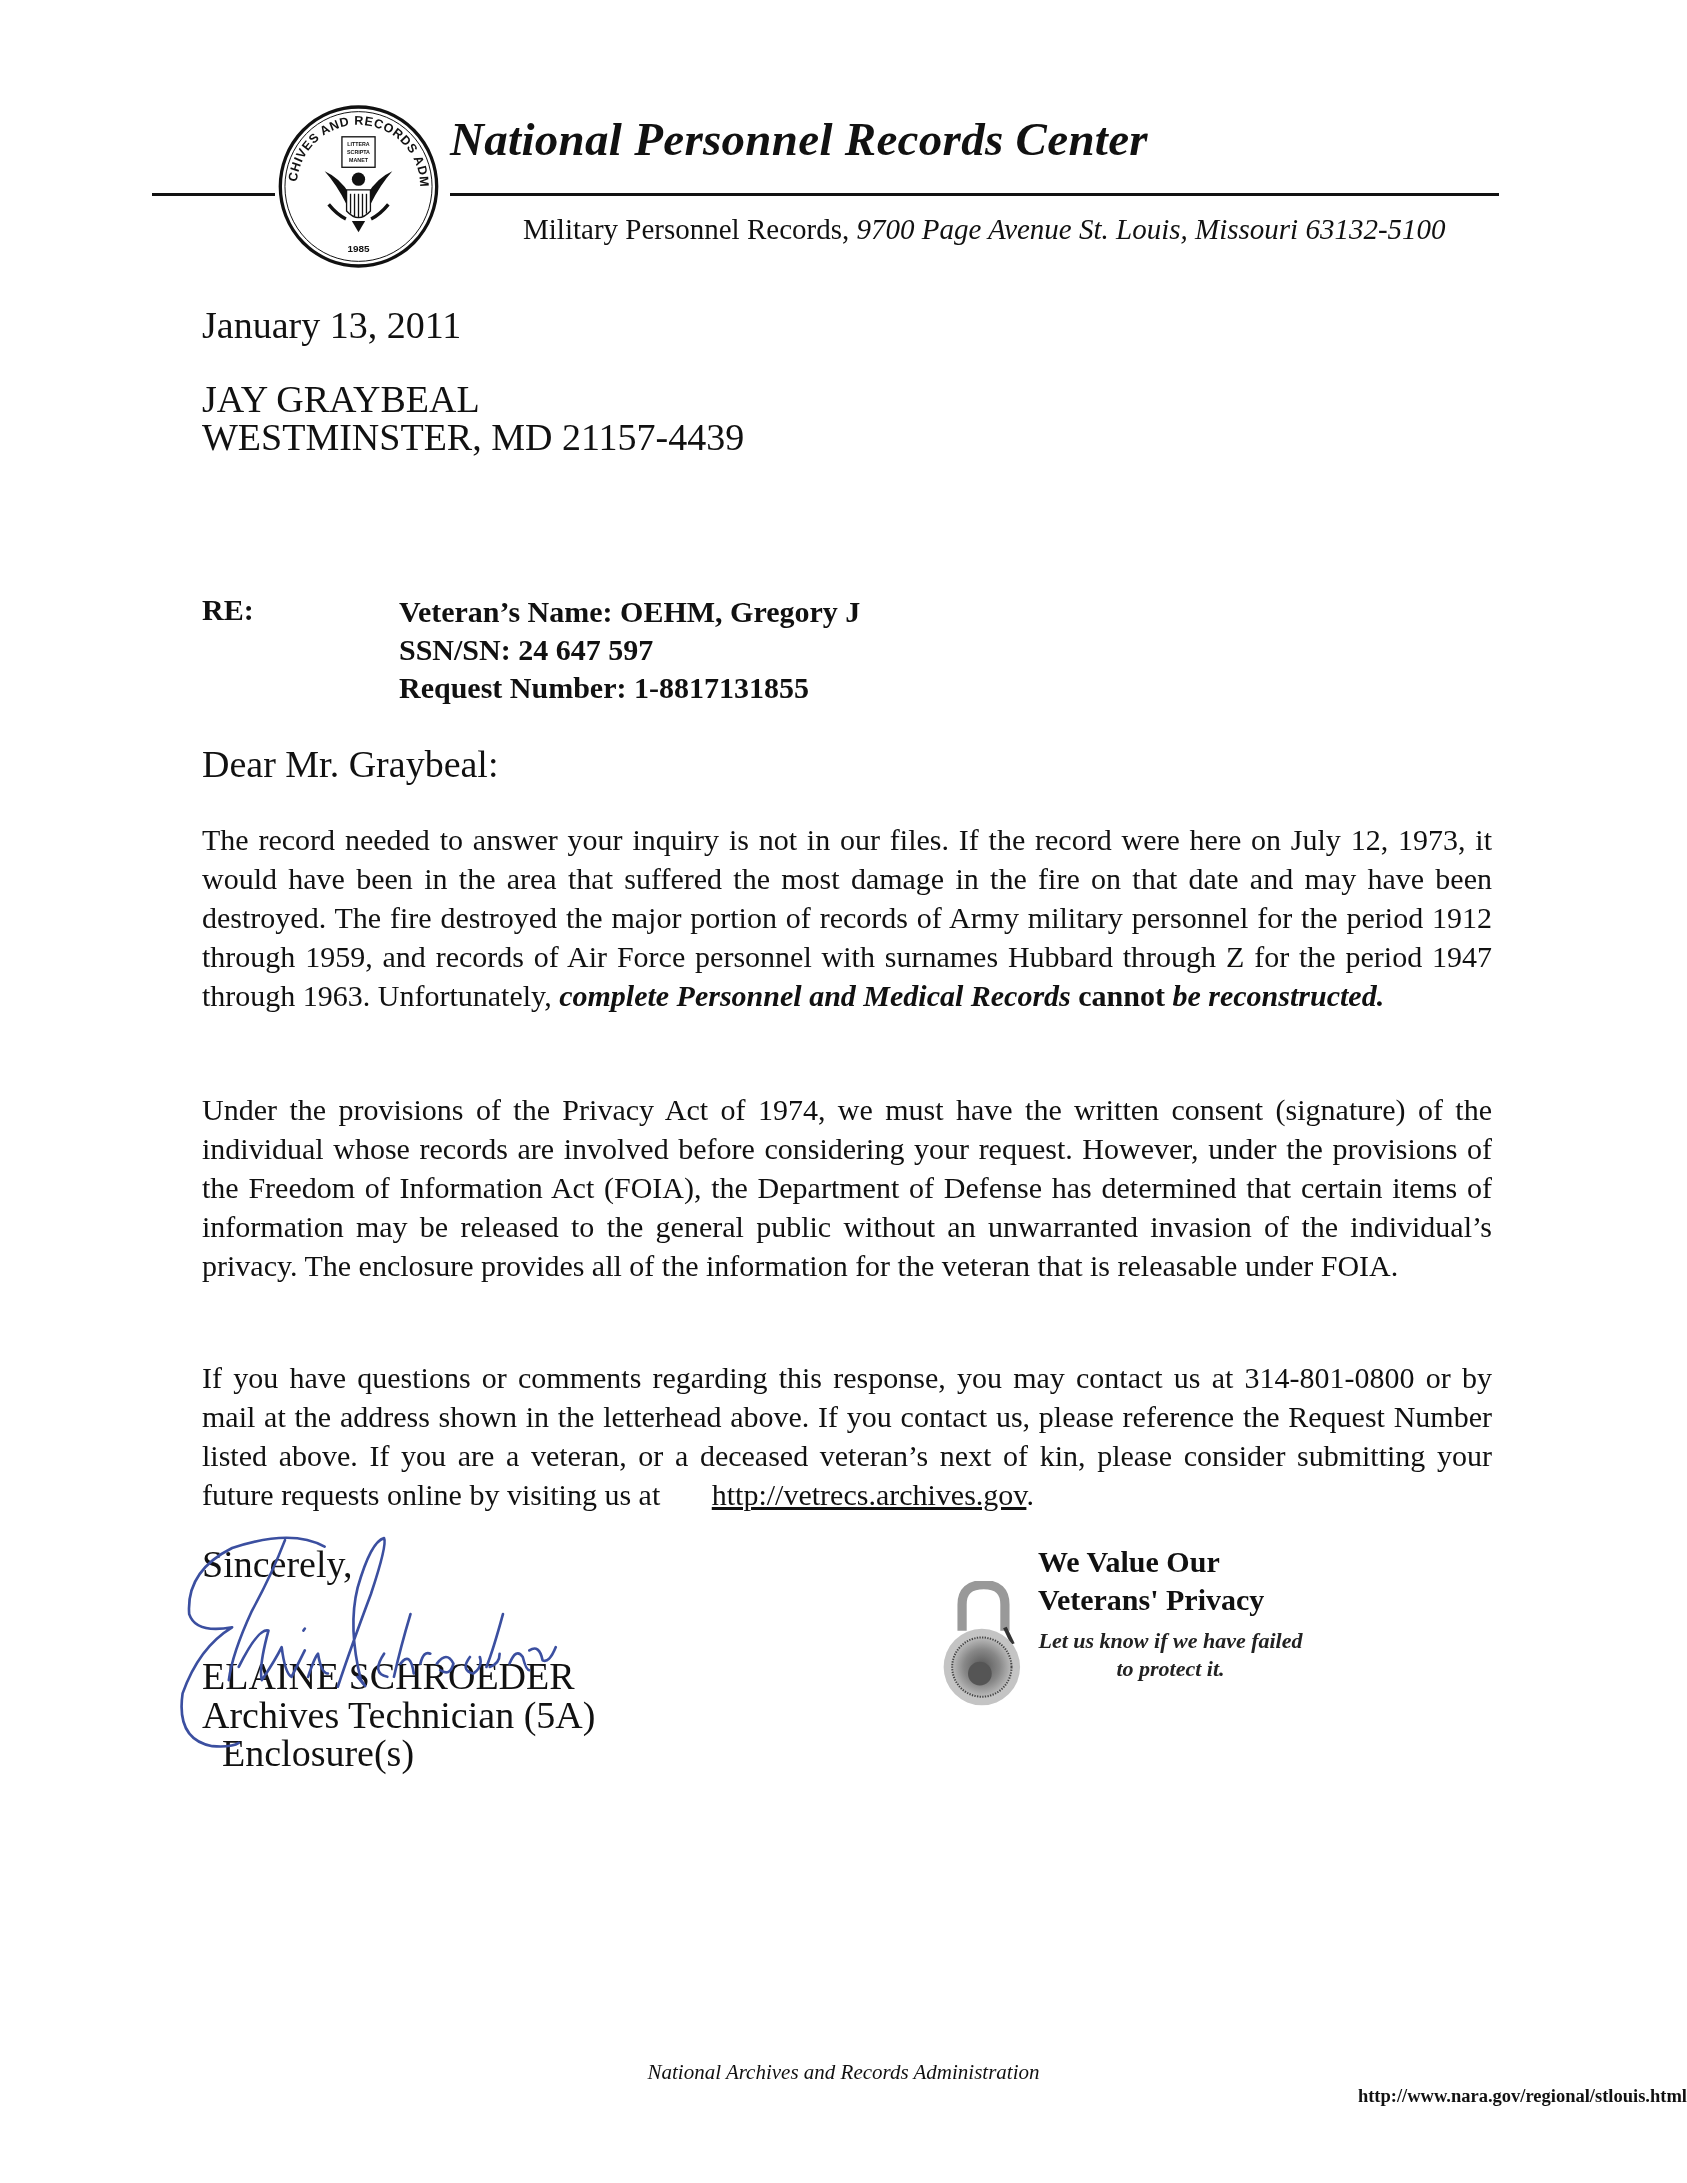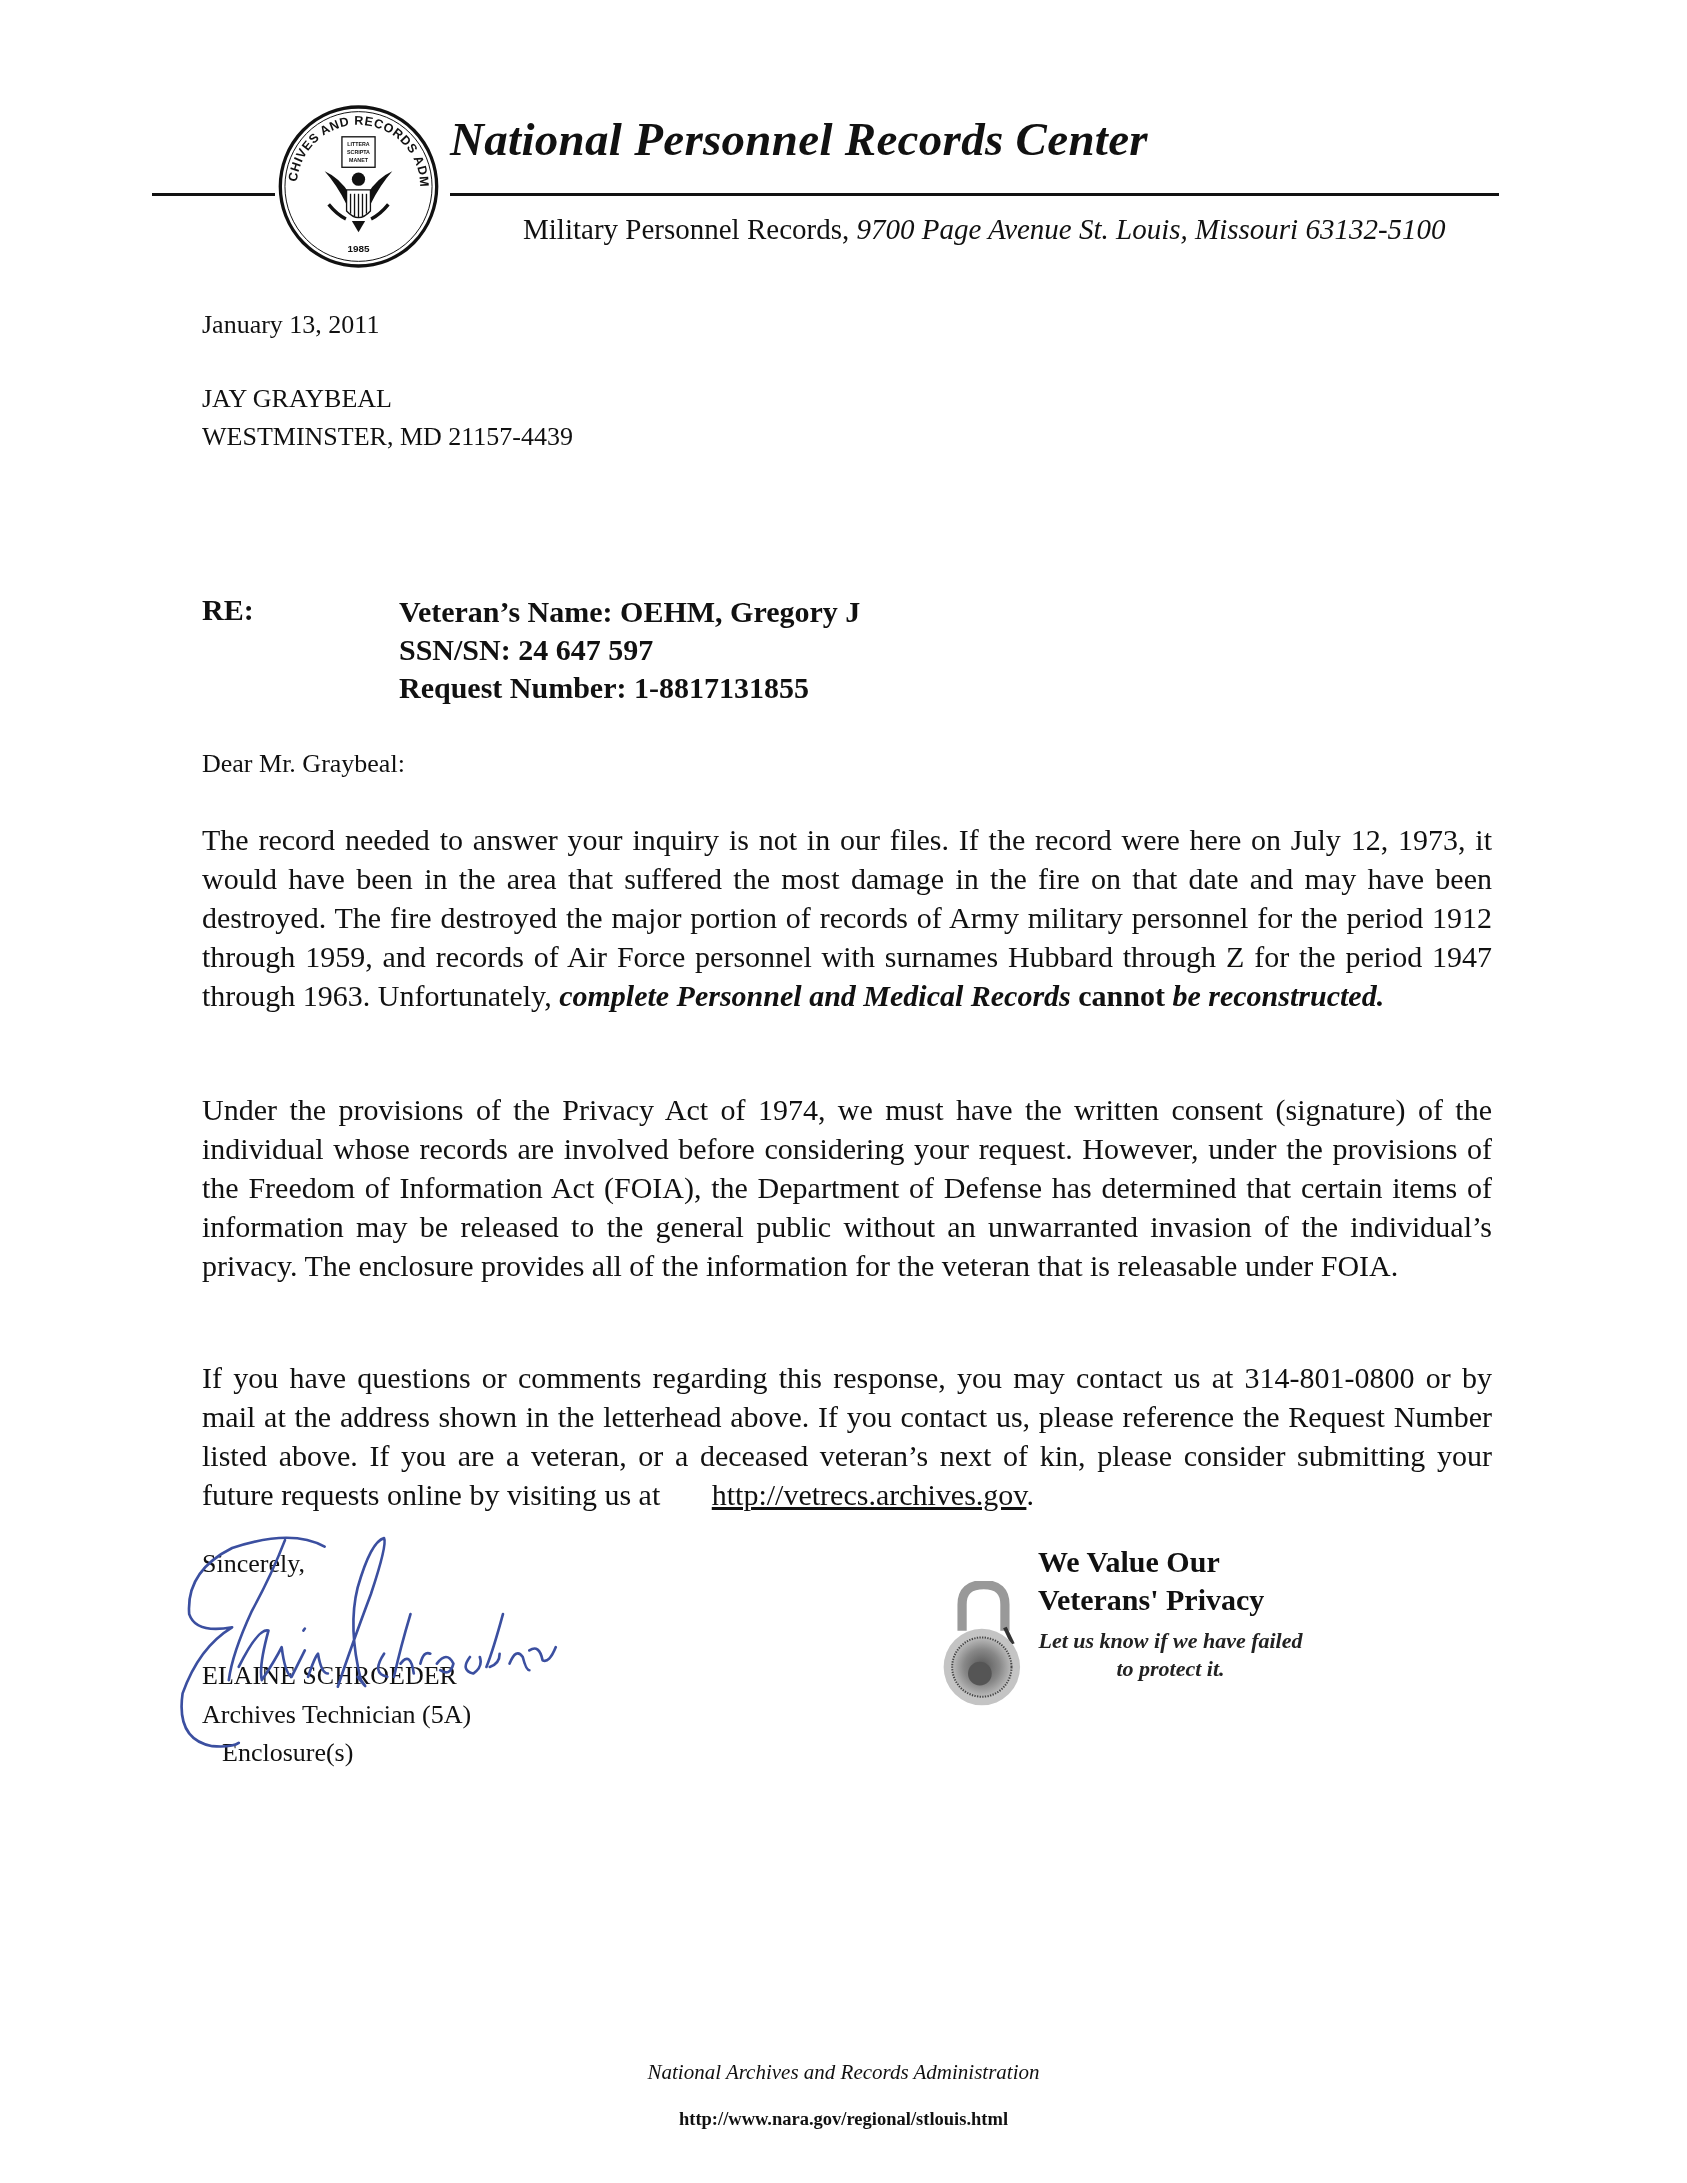--- a/index.html
+++ b/index.html
@@ -8,21 +8,21 @@
   .abs { position: absolute; }
 
   
   .rule { position: absolute; height: 3.3px; background: #111; }
   .seal { position: absolute; left: 277px; top: 105px; width: 163px; height: 163px; }
   .title { position: absolute; left: 450px; top: 116px; font-size: 47px; font-weight: bold;
            font-style: italic; letter-spacing: 0.3px; white-space: nowrap; line-height: 1; }
   .addr { position: absolute; left: 523px; top: 212px; font-size: 29px; white-space: nowrap; line-height: 1.2; }
   .addr i { font-style: italic; }
 
-  .text { font-size: 26px; line-height: 38px; font-family: Liberation Serif, serif; }
+  .text { font-size: 38px; line-height: 38px; font-family: Liberation Serif, serif; }
   .date { left: 202px; top: 306px; }
   .recipient { left: 202px; top: 380px; }
   .recipient div { line-height: 38px; }
 
   .re-label { left: 202px; top: 593px; font-weight: bold; font-size: 30px; }
   .re-block { left: 399px; top: 593px; font-weight: bold; font-size: 30px; line-height: 38px; }
 
   .salutation { left: 202px; top: 745px; }
 
   .para { position: absolute; left: 202px; width: 1290px; font-size: 30px; line-height: 39px;
@@ -42,22 +42,22 @@
   .lock { position: absolute; left: 0; top: 53px; width: 89px; height: 126px; }
   .pv-line1, .pv-line2 { position: absolute; left: 99px; width: 265px; text-align: left;
            font-weight: bold; font-size: 30px; line-height: 1; white-space: nowrap; }
   .pv-line1 { top: 18.5px; }
   .pv-line2 { top: 57px; }
   .pv-sub { position: absolute; left: 99px; width: 265px; top: 99px; text-align: center;
             font-style: italic; font-weight: bold; font-size: 22px; line-height: 28px; color: #222; }
 
   .footer1 { position: absolute; left: 0; width: 1687px; top: 2060px; text-align: center;
              font-style: italic; font-size: 21px; }
-  .footer2 { position: absolute; left: 0; width: 1687px; top: 2086px; text-align: center;
-             font-weight: bold; font-size: 18.5px; margin-top: 23px; }
+  .footer2 { position: absolute; left: 0; width: 1687px; top: 2086px; text-align: right;
+             font-weight: bold; font-size: 18.5px; }
 </style>
 </head>
 <body>
 
 <div class="rule" style="left:152px; top:193px; width:123px;"></div>
 <div class="rule" style="left:450px; top:193px; width:1049px;"></div>
 
 <svg class="seal" viewBox="0 0 246 246">
   <defs>
     <path id="arcTop" d="M 30 123 A 93 93 0 0 1 216 123"></path>

